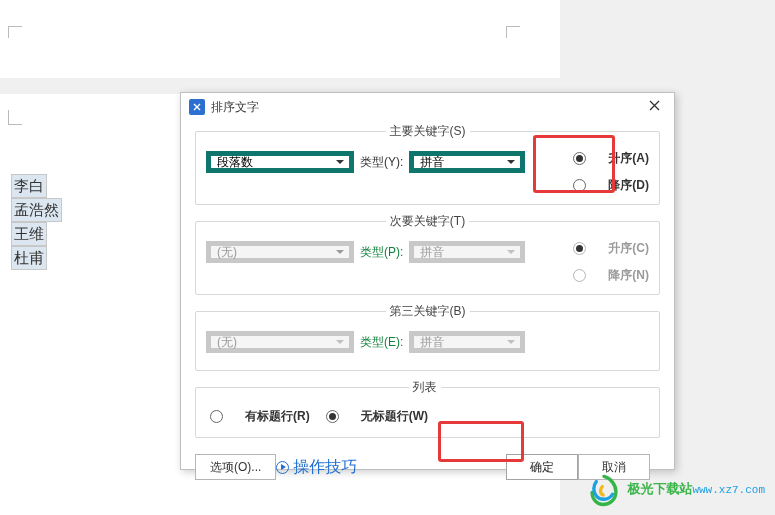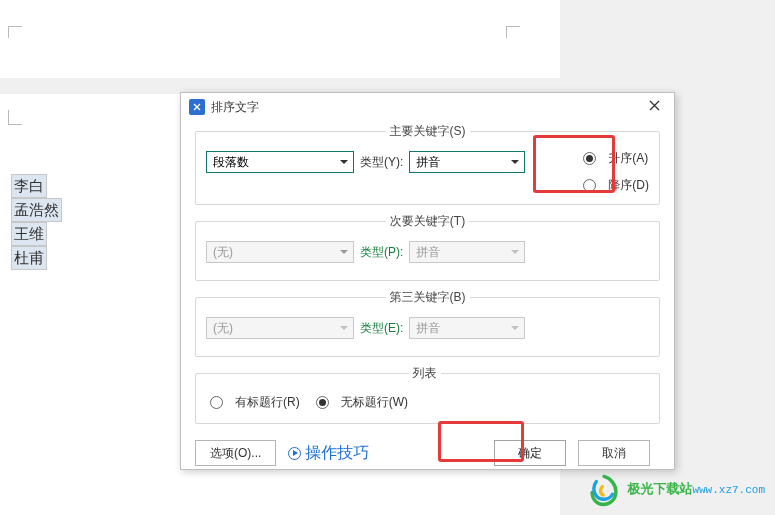--- a/index.html
+++ b/index.html
@@ -70,21 +70,21 @@
 }
 .row {
   display: flex;
   align-items: center;
   gap: 6px;
   height: 24px;
   margin-bottom: 6px;
 }
 .dd {
   height: 22px;
-  border: 1px solid #0f766e;
+  border: 5px solid #0f766e;
   display: flex;
   align-items: center;
   padding: 0 4px 0 6px;
   background: #fff;
   font-size: 12px;
 }
 .dd.disabled { border-color:#c8c8c8; color:#9a9a9a; background:#f5f5f5;}
 .dd .val { flex:1; }
 .dd .arrow { width: 10px; text-align: center; }
 .dd .arrow svg { width:8px; height:8px; }
@@ -92,38 +92,39 @@
 .lbl.disabled { color:#15803d; }
 .radio-col {
   display: flex;
   flex-direction: column;
   gap: 10px;
   margin-left: 6px;
 }
 .radio {
   display: flex;
   align-items: center;
-  gap: 12px;
+  gap: 22px;
   font-size: 12px;
   color: #333;
+  font-weight: bold;
 }
 .radio.disabled { color:#9a9a9a; }
 .r-outer {
   width: 13px; height: 13px; border-radius: 50%;
   border: 1px solid #666; position: relative;
   display:inline-block;
 }
 .radio.disabled .r-outer { border-color:#b5b5b5; }
 .r-outer.checked::after {
   content:''; position:absolute; top:2px; left:2px;
   width:7px; height:7px; border-radius:50%; background:#333;
 }
 .list-row { display:flex; align-items:center; gap: 16px; padding: 8px 4px 4px 10px; }
 .footer {
-  display:flex; align-items:center; gap:12px; padding: 8px 10px 0 0;
+  display:flex; align-items:center; gap:0; padding: 8px 10px 0 0;
 }
 .btn {
   height: 26px;
   padding: 0 14px;
   border: 1px solid #b5b5b5;
   background: #fff;
   display: inline-flex;
   align-items: center;
   font-size: 12px;
   color: #333;
@@ -234,20 +235,30 @@
                   </svg></span>
             </div>
             <span class="lbl disabled">类型(P):</span>
             <div class="dd disabled" style="width:116px;">
               <span class="val">拼音</span>
               <span class="arrow"><svg viewBox="0 0 8 8">
                     <path d="M0 2 L4 6 L8 2 Z" fill="#c0c0c0"></path>
                   </svg></span>
             </div>
           </div>
+        </div>
+        <div class="radio-col">
+          <label class="radio disabled">
+            <span class="r-outer checked"></span>
+            <span>升序(C)</span>
+          </label>
+          <label class="radio disabled">
+            <span class="r-outer"></span>
+            <span>降序(N)</span>
+          </label>
         </div>
       </div>
     </fieldset>
 
     <fieldset>
       <legend>第三关键字(B)</legend>
       <div style="display:flex; align-items:flex-start;">
         <div style="flex:1;">
           <div class="row">
             <div class="dd disabled" style="width:148px;">

